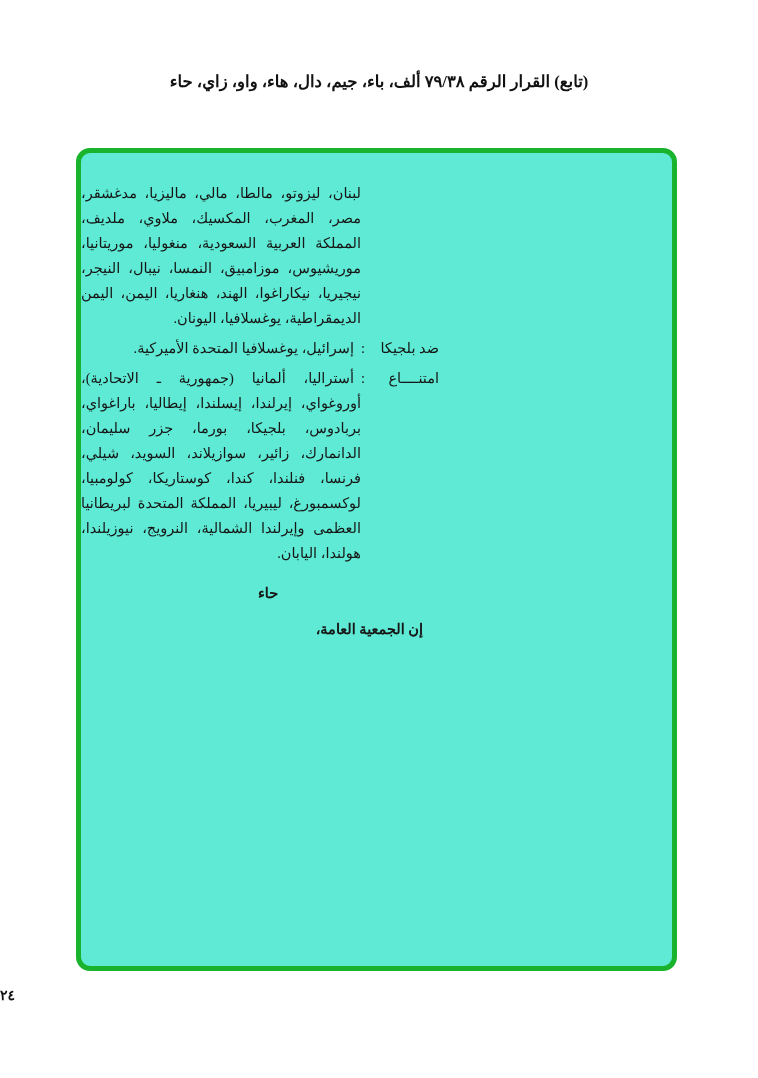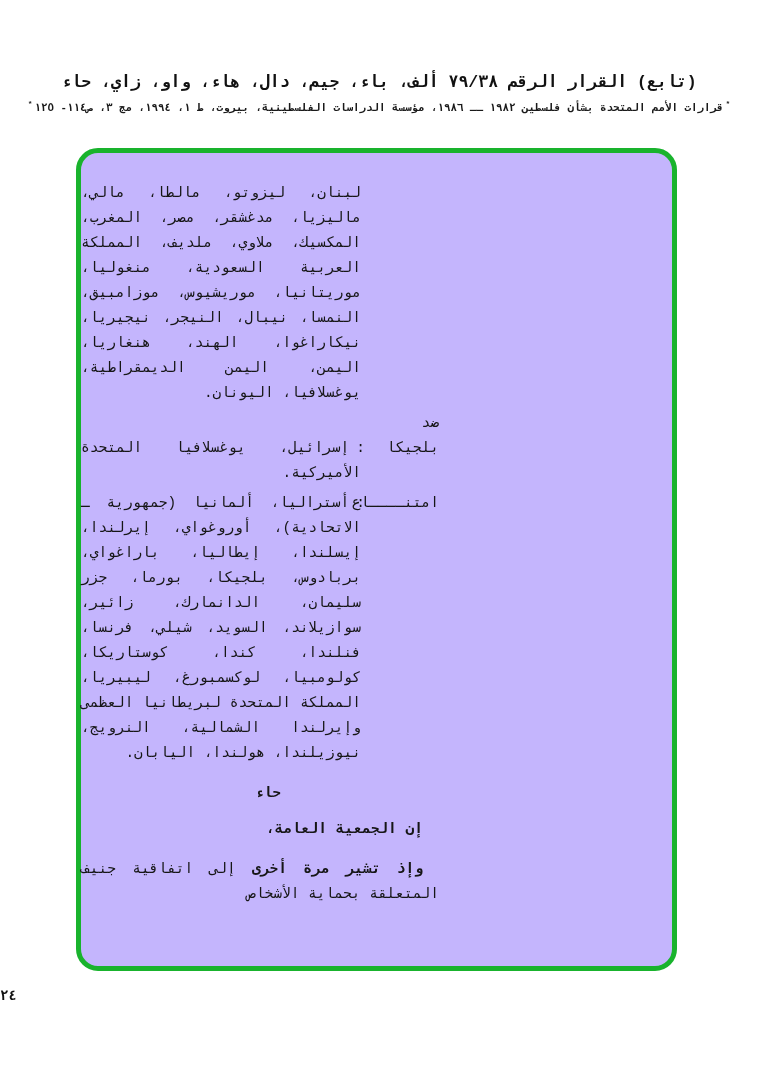--- a/index.html
+++ b/index.html
@@ -2,21 +2,21 @@
 <html lang="ar"><head>
 <meta charset="utf-8">
 <style>
   html, body { margin: 0; padding: 0; background: #ffffff; }
   .page {
     position: relative;
     width: 758px;
     height: 1078px;
     background: #ffffff;
     overflow: hidden;
-    font-family: Liberation Mono, monospace;
+    font-family: Liberation Serif, serif;
     color: #161616;
   }
   .doc-header {
     position: absolute;
     top: 72px;
     left: 0;
     width: 758px;
     text-align: center;
     direction: rtl;
   }
@@ -39,22 +39,22 @@
     padding: 0 2px;
   }
   .green-box {
     position: absolute;
     left: 76px;
     top: 148px;
     width: 601px;
     height: 823px;
     box-sizing: border-box;
     border: 5px solid #19b32d;
-    border-radius: 22px;
-    background: #c4b5fd;
+    border-radius: 14px;
+    background: #5eead4;
   }
   .column {
     direction: rtl;
     width: 358px;
     margin: 28px 122px 0 0;
     font-size: 14.5px;
     line-height: 25px;
     text-align: justify;
   }
   .continuation {
@@ -99,23 +99,20 @@
     color: #111;
   }
 </style>
 </head>
 <body>
 
 <div class="page">
 
   <header class="doc-header">
     <div class="doc-title">(تابع) القرار الرقم ٧٩/٣٨ ألف، باء، جيم، دال، هاء، واو، زاي، حاء</div>
-    <div class="doc-source">
-      <span class="src-mark">*</span><span>قرارات الأمم المتحدة بشأن فلسطين ١٩٨٢ ــ ١٩٨٦، مؤسسة الدراسات الفلسطينية، بيروت، ط ١، ١٩٩٤، مج ٣، ص١١٤- ١٢٥</span><span class="src-mark">*</span>
-    </div>
   </header>
 
   <div class="green-box">
     <div class="column">
 
       <p class="continuation">لبنان، ليزوتو، مالطا، مالي، ماليزيا، مدغشقر، مصر، المغرب، المكسيك، ملاوي، ملديف، المملكة العربية السعودية، منغوليا، موريتانيا، موريشيوس، موزامبيق، النمسا، نيبال، النيجر، نيجيريا، نيكاراغوا، الهند، هنغاريا، اليمن، اليمن الديمقراطية، يوغسلافيا، اليونان.</p>
 
       <p class="entry">
         <span class="vlabel">ضد بلجيكا</span><span class="colon">:</span><span>إسرائيل، يوغسلافيا المتحدة الأميركية.</span>
       </p>
@@ -124,22 +121,19 @@
         <span class="vlabel">امتنــــاع</span><span class="colon">:</span><span>أستراليا، ألمانيا (جمهورية ـ الاتحادية)، أوروغواي، إيرلندا، إيسلندا، إيطاليا، باراغواي، بربادوس، بلجيكا، بورما، جزر سليمان، الدانمارك، زائير، سوازيلاند، السويد، شيلي، فرنسا، فنلندا، كندا، كوستاريكا، كولومبيا، لوكسمبورغ، ليبيريا، المملكة المتحدة لبريطانيا العظمى وإيرلندا الشمالية، النرويج، نيوزيلندا، هولندا، اليابان.</span>
       </p>
 
 
       <h3 class="section-heading">حاء</h3>
 
       <p class="intro">إن الجمعية العامة،</p>
 
 
 
-      <p class="para">
-        <span class="lead">وإذ تشير مرة أخرى</span><span> إلى اتفاقية جنيف المتعلقة بحماية الأشخاص</span>
-      </p>
 
     </div>
   </div>
 
   <div class="page-number">٢٤</div>
 
 </div>
 
 </body></html>

